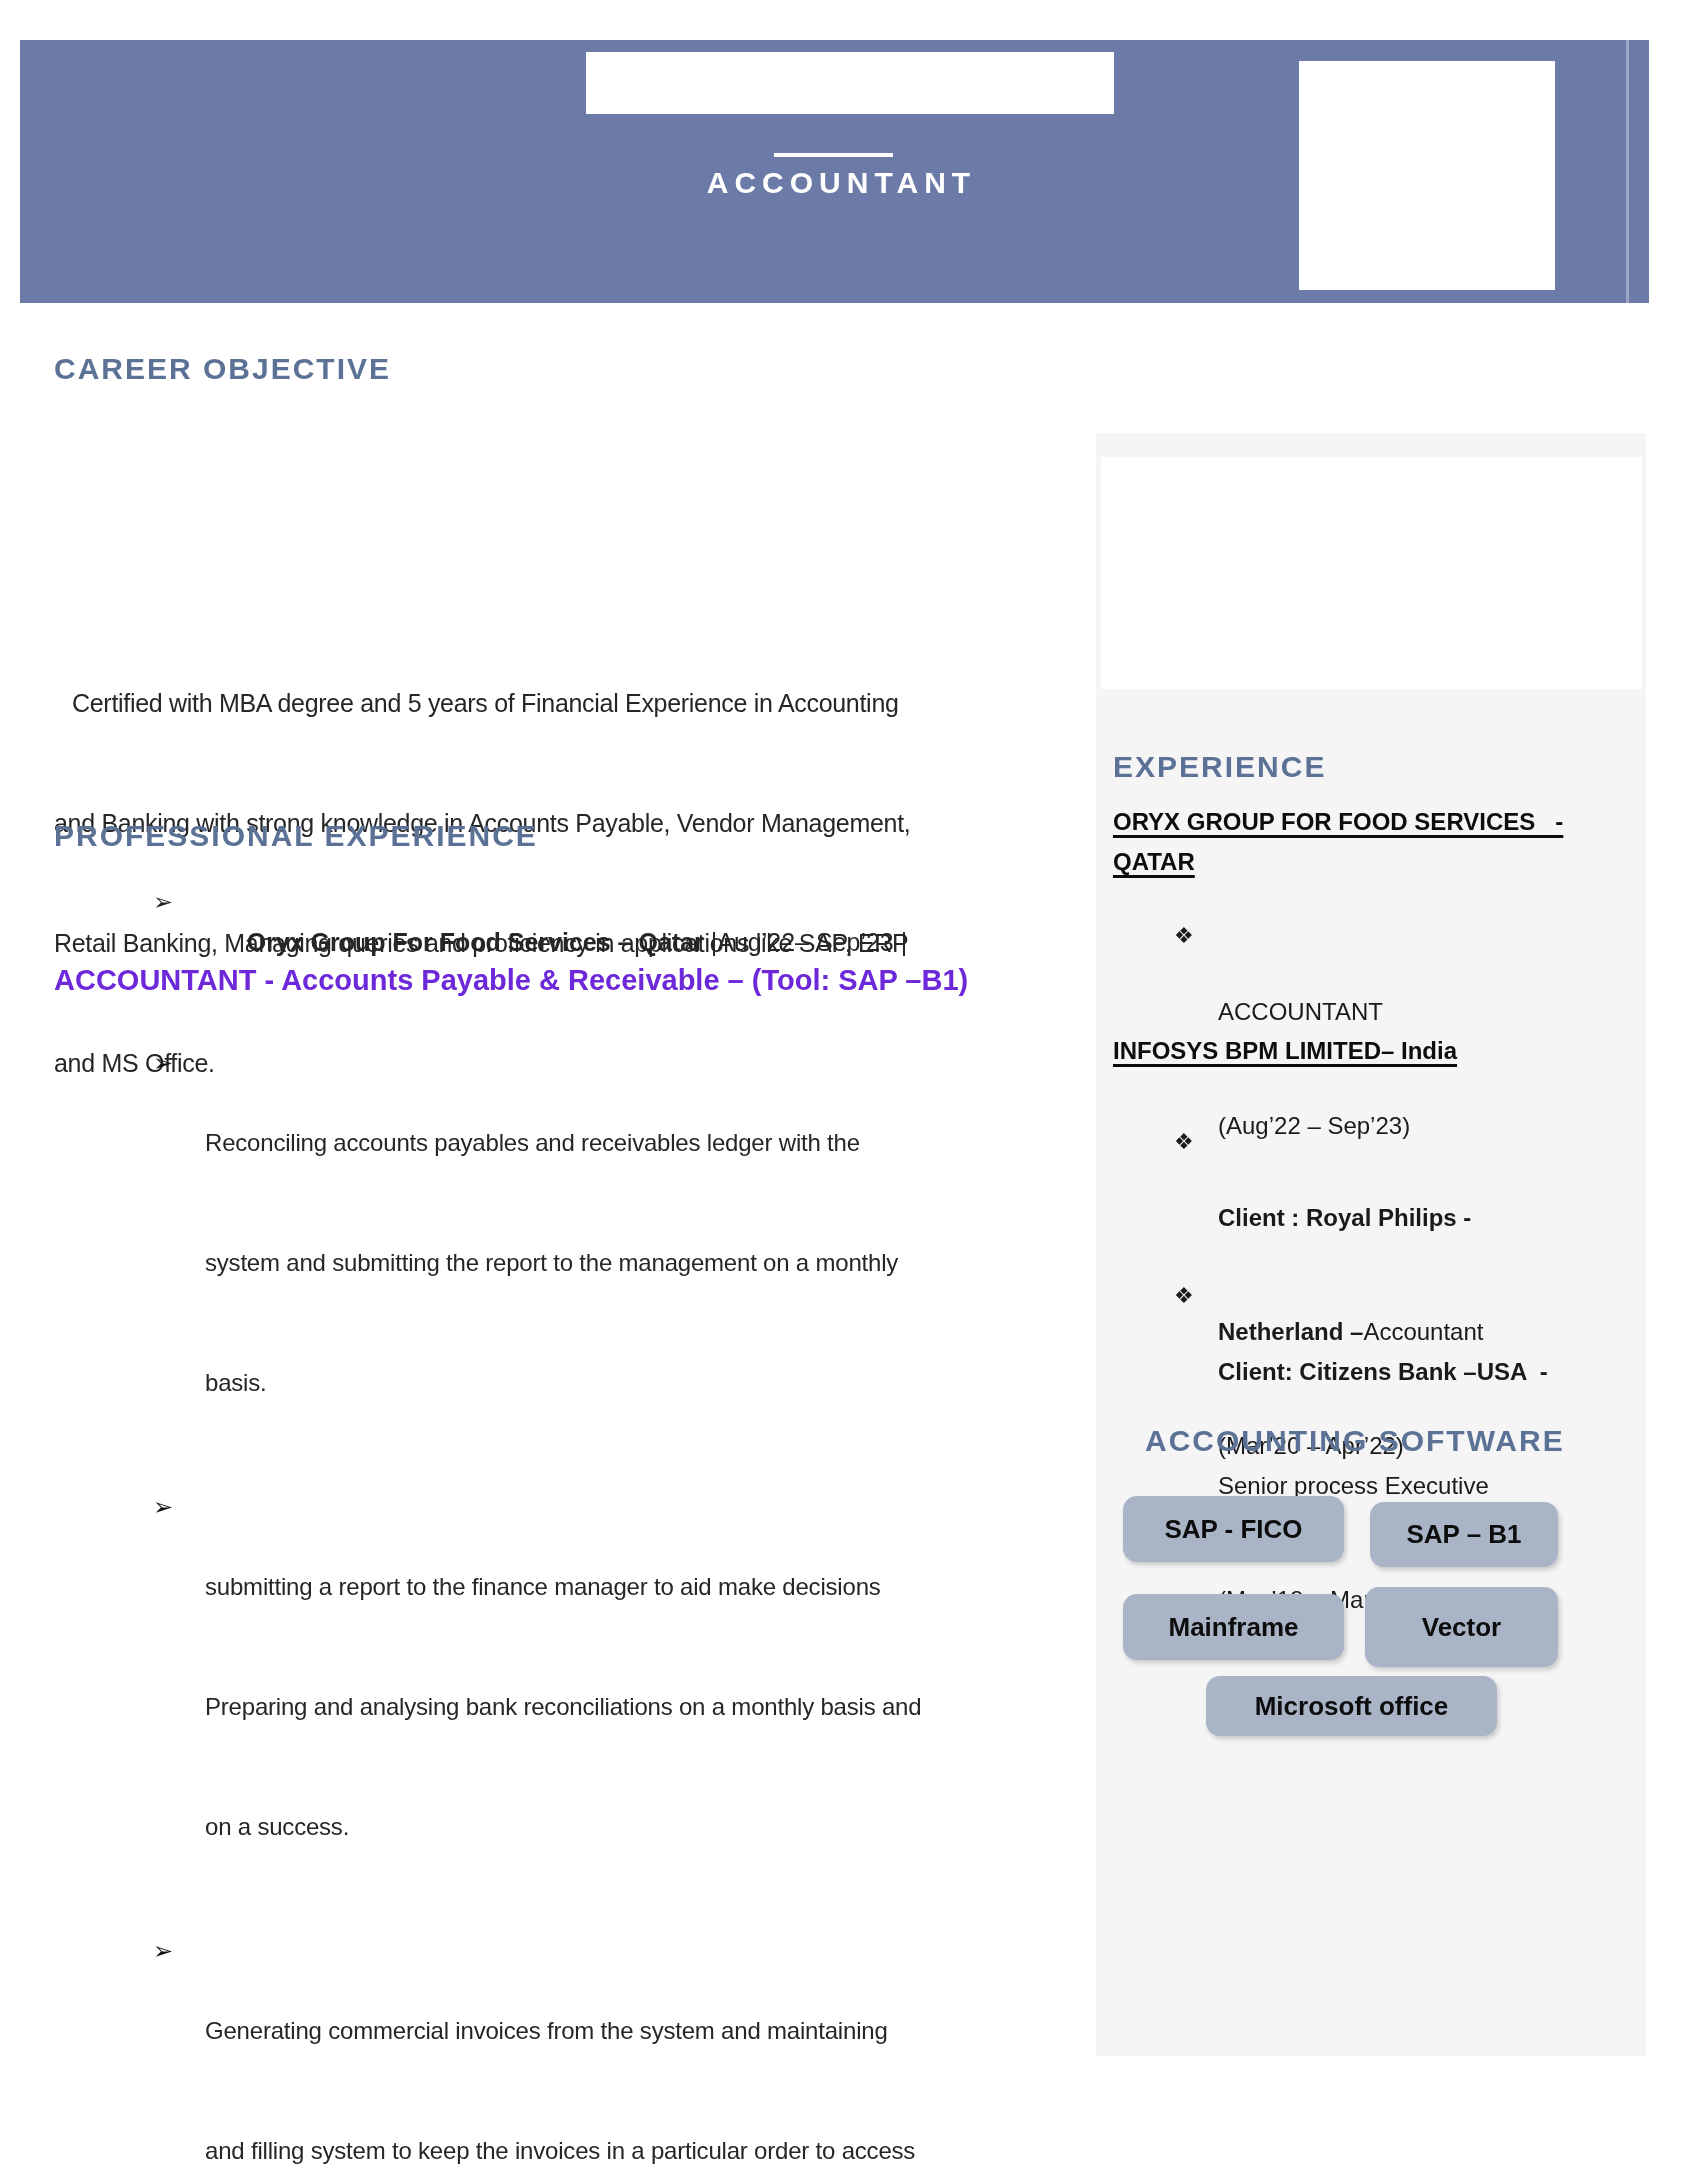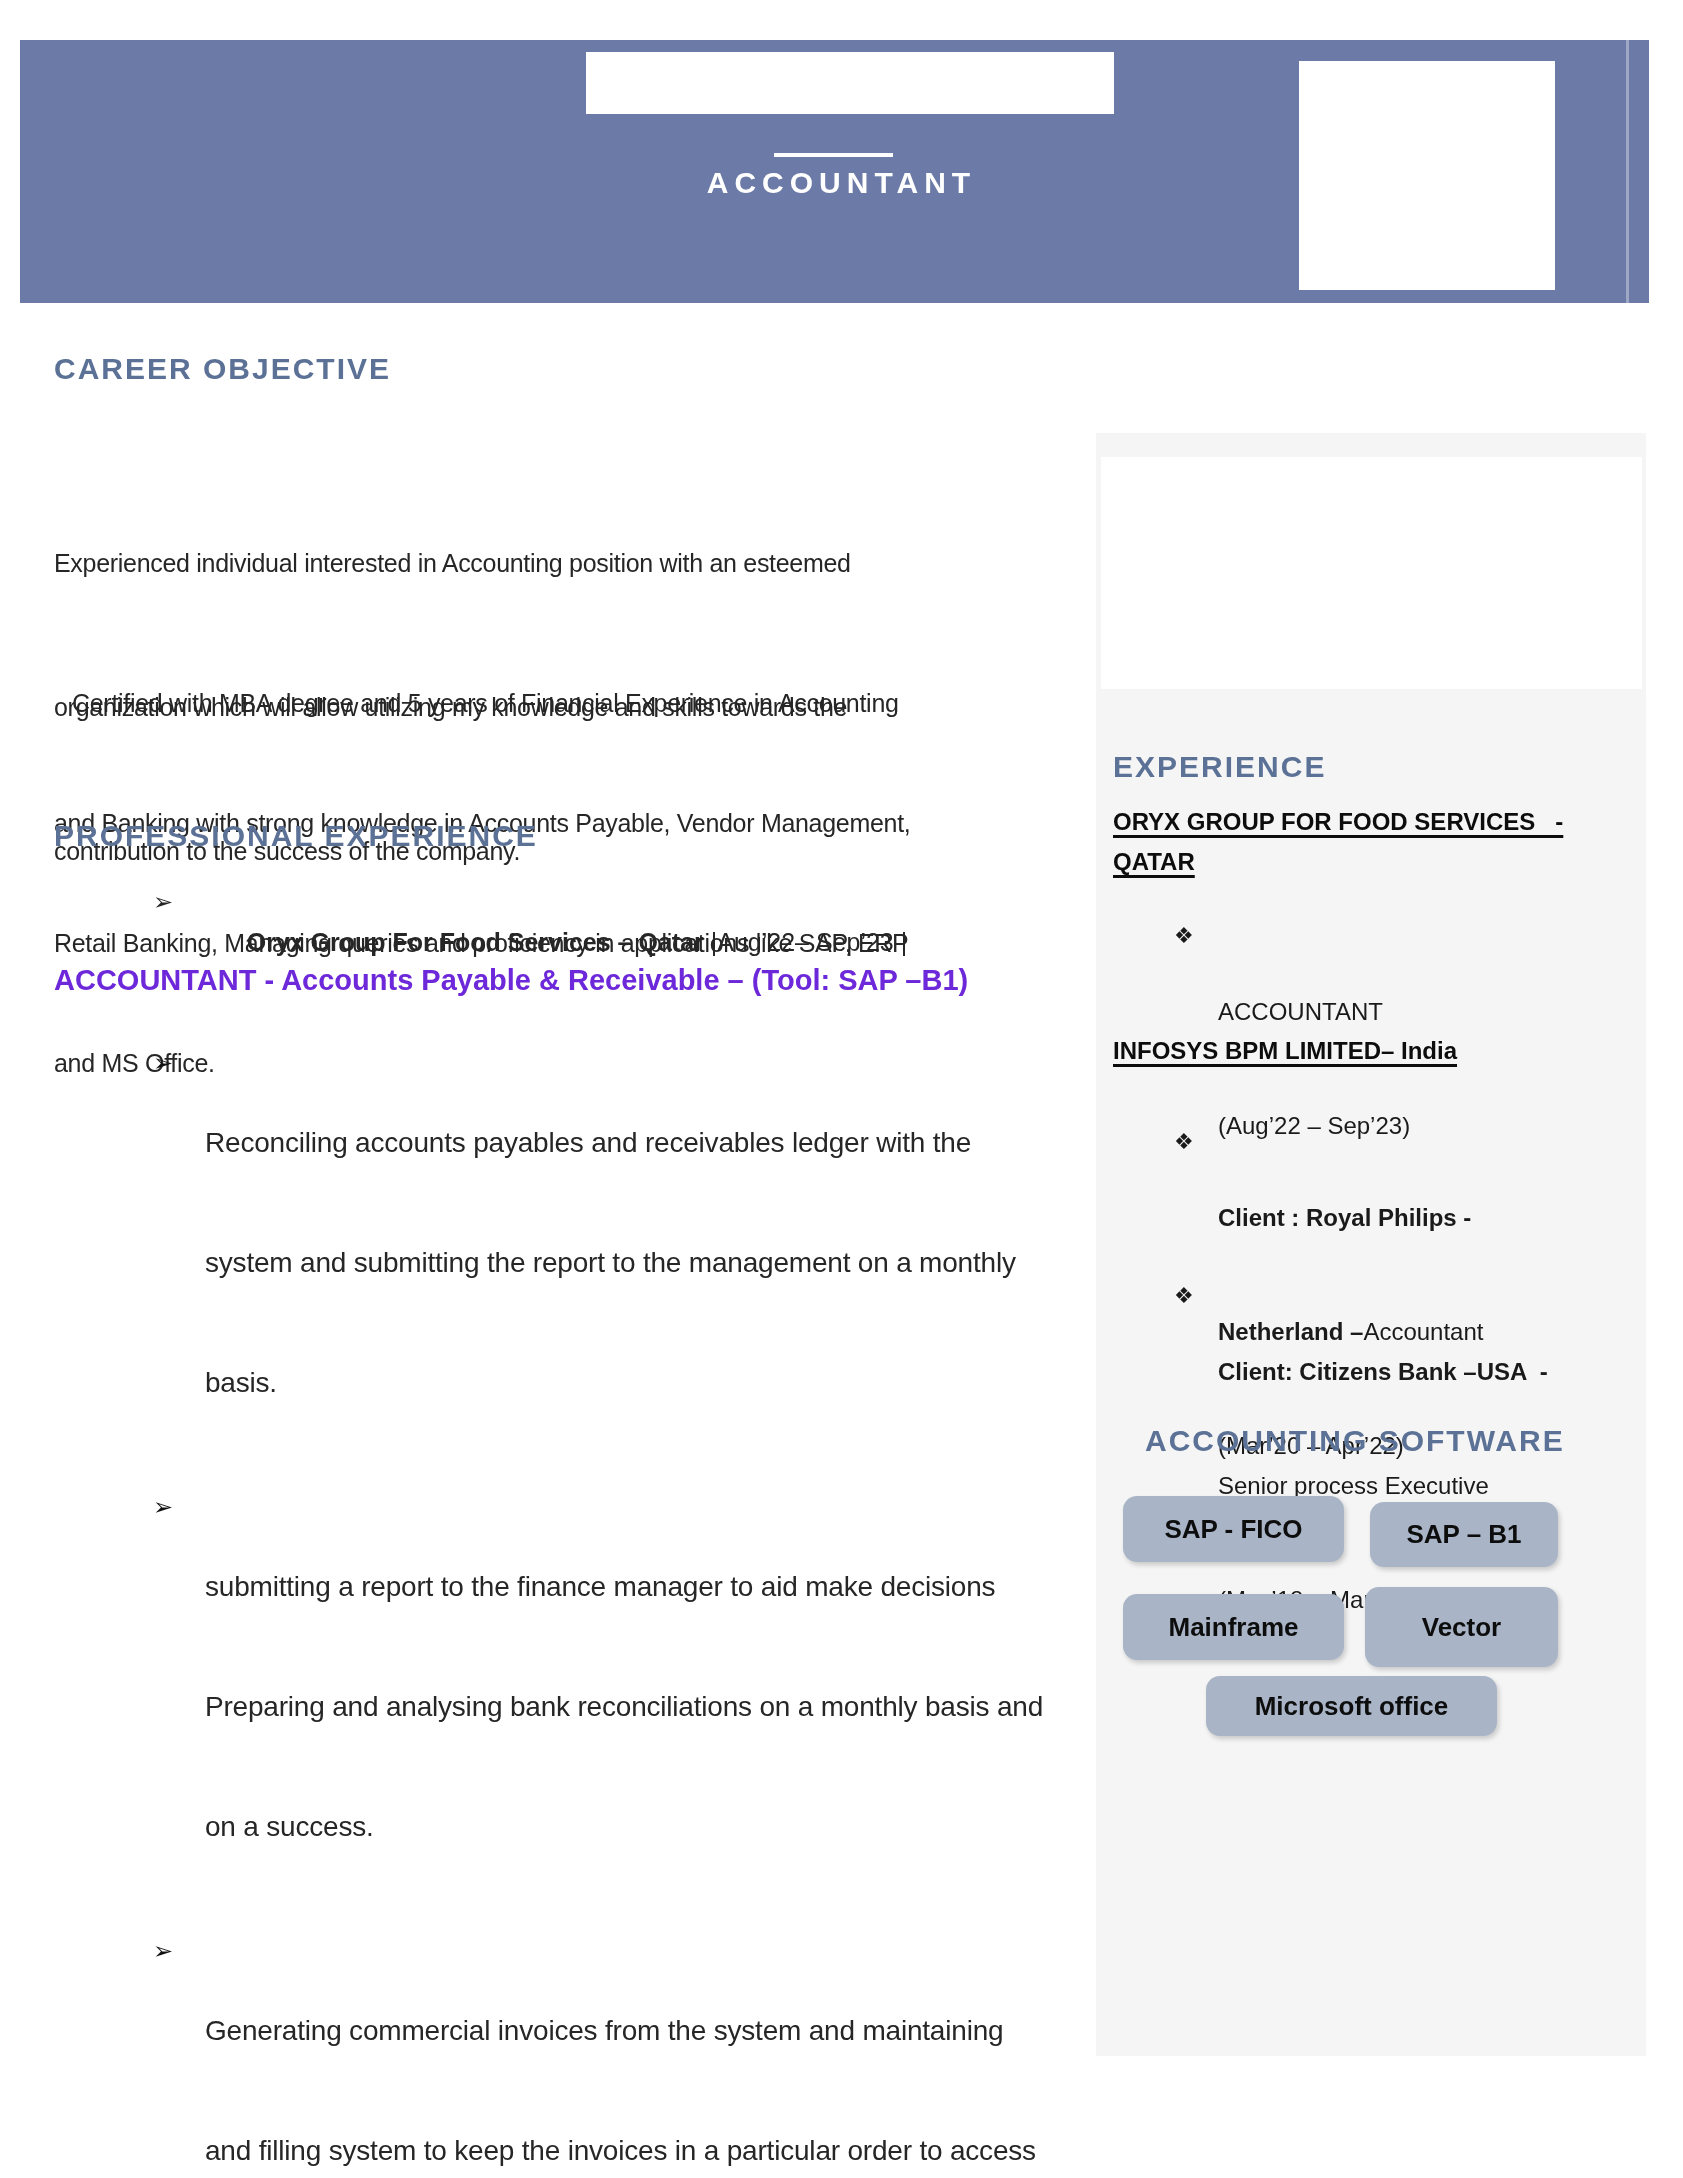--- a/index.html
+++ b/index.html
@@ -30,21 +30,21 @@
 
   .company-row{display:flex;font-size:25px;line-height:40px;white-space:pre;}
   .company-row .marker{width:52px;flex:0 0 52px;font-family:"DejaVu Sans",sans-serif;font-size:24px;}
   .company-name{font-weight:bold;}
   .role-line{font-weight:bold;font-size:29px;color:#6d28d9;white-space:pre;}
 
   .bullets{width:911px;}
   .bullet{display:flex;margin-bottom:4px;}
   .bullet .marker{width:52px;flex:0 0 52px;font-family:"DejaVu Sans",sans-serif;
                   font-size:24px;line-height:40px;color:#111;}
-  .bullet .lines{font-size:28px;letter-spacing:-0.2px;line-height:40px;white-space:pre;}
+  .bullet .lines{font-size:24px;letter-spacing:-0.2px;line-height:40px;white-space:pre;}
 
   
   .side-title{font-weight:bold;font-size:24px;line-height:40px;color:#0d0d0d;white-space:pre;
               text-decoration:underline;text-decoration-thickness:2.5px;text-underline-offset:5px;}
   .side-bullet{display:flex;}
   .side-bullet .marker{width:44px;flex:0 0 44px;font-family:"DejaVu Sans",sans-serif;
                        font-size:22px;line-height:38px;color:#1a1a1a;}
   .side-bullet .lines{font-size:24px;line-height:38px;white-space:pre;color:#1a1a1a;}
   .side-bullet .bold{font-weight:bold;}
 
@@ -62,25 +62,20 @@
   <div class="abs title-line"></div>
   <div class="abs header-title">ACCOUNTANT</div>
   <div class="abs photo-box"></div>
   <div class="abs band-divider"></div>
 
   <div class="abs side-panel"></div>
   <div class="abs contact-box"></div>
 
   <div class="abs sec-heading" style="left:54px;top:352px;">CAREER OBJECTIVE</div>
 
-  <div class="abs body-txt" style="left:54px;top:443px;">
-    <div>Experienced individual interested in Accounting position with an esteemed</div>
-    <div>organization which will allow utilizing my knowledge and skills towards the</div>
-    <div>contribution to the success of the company.</div>
-  </div>
 
   <div class="abs body-txt para2 indent-first" style="left:54px;top:603px;">
     <div>Certified with MBA degree and 5 years of Financial Experience in Accounting</div>
     <div>and Banking with strong knowledge in Accounts Payable, Vendor Management,</div>
     <div>Retail Banking, Managing queries and proficiency in applications like SAP, ERP</div>
     <div>and MS Office.</div>
   </div>
 
   <div class="abs sec-heading" style="left:54px;top:819px;">PROFESSIONAL EXPERIENCE</div>
 

